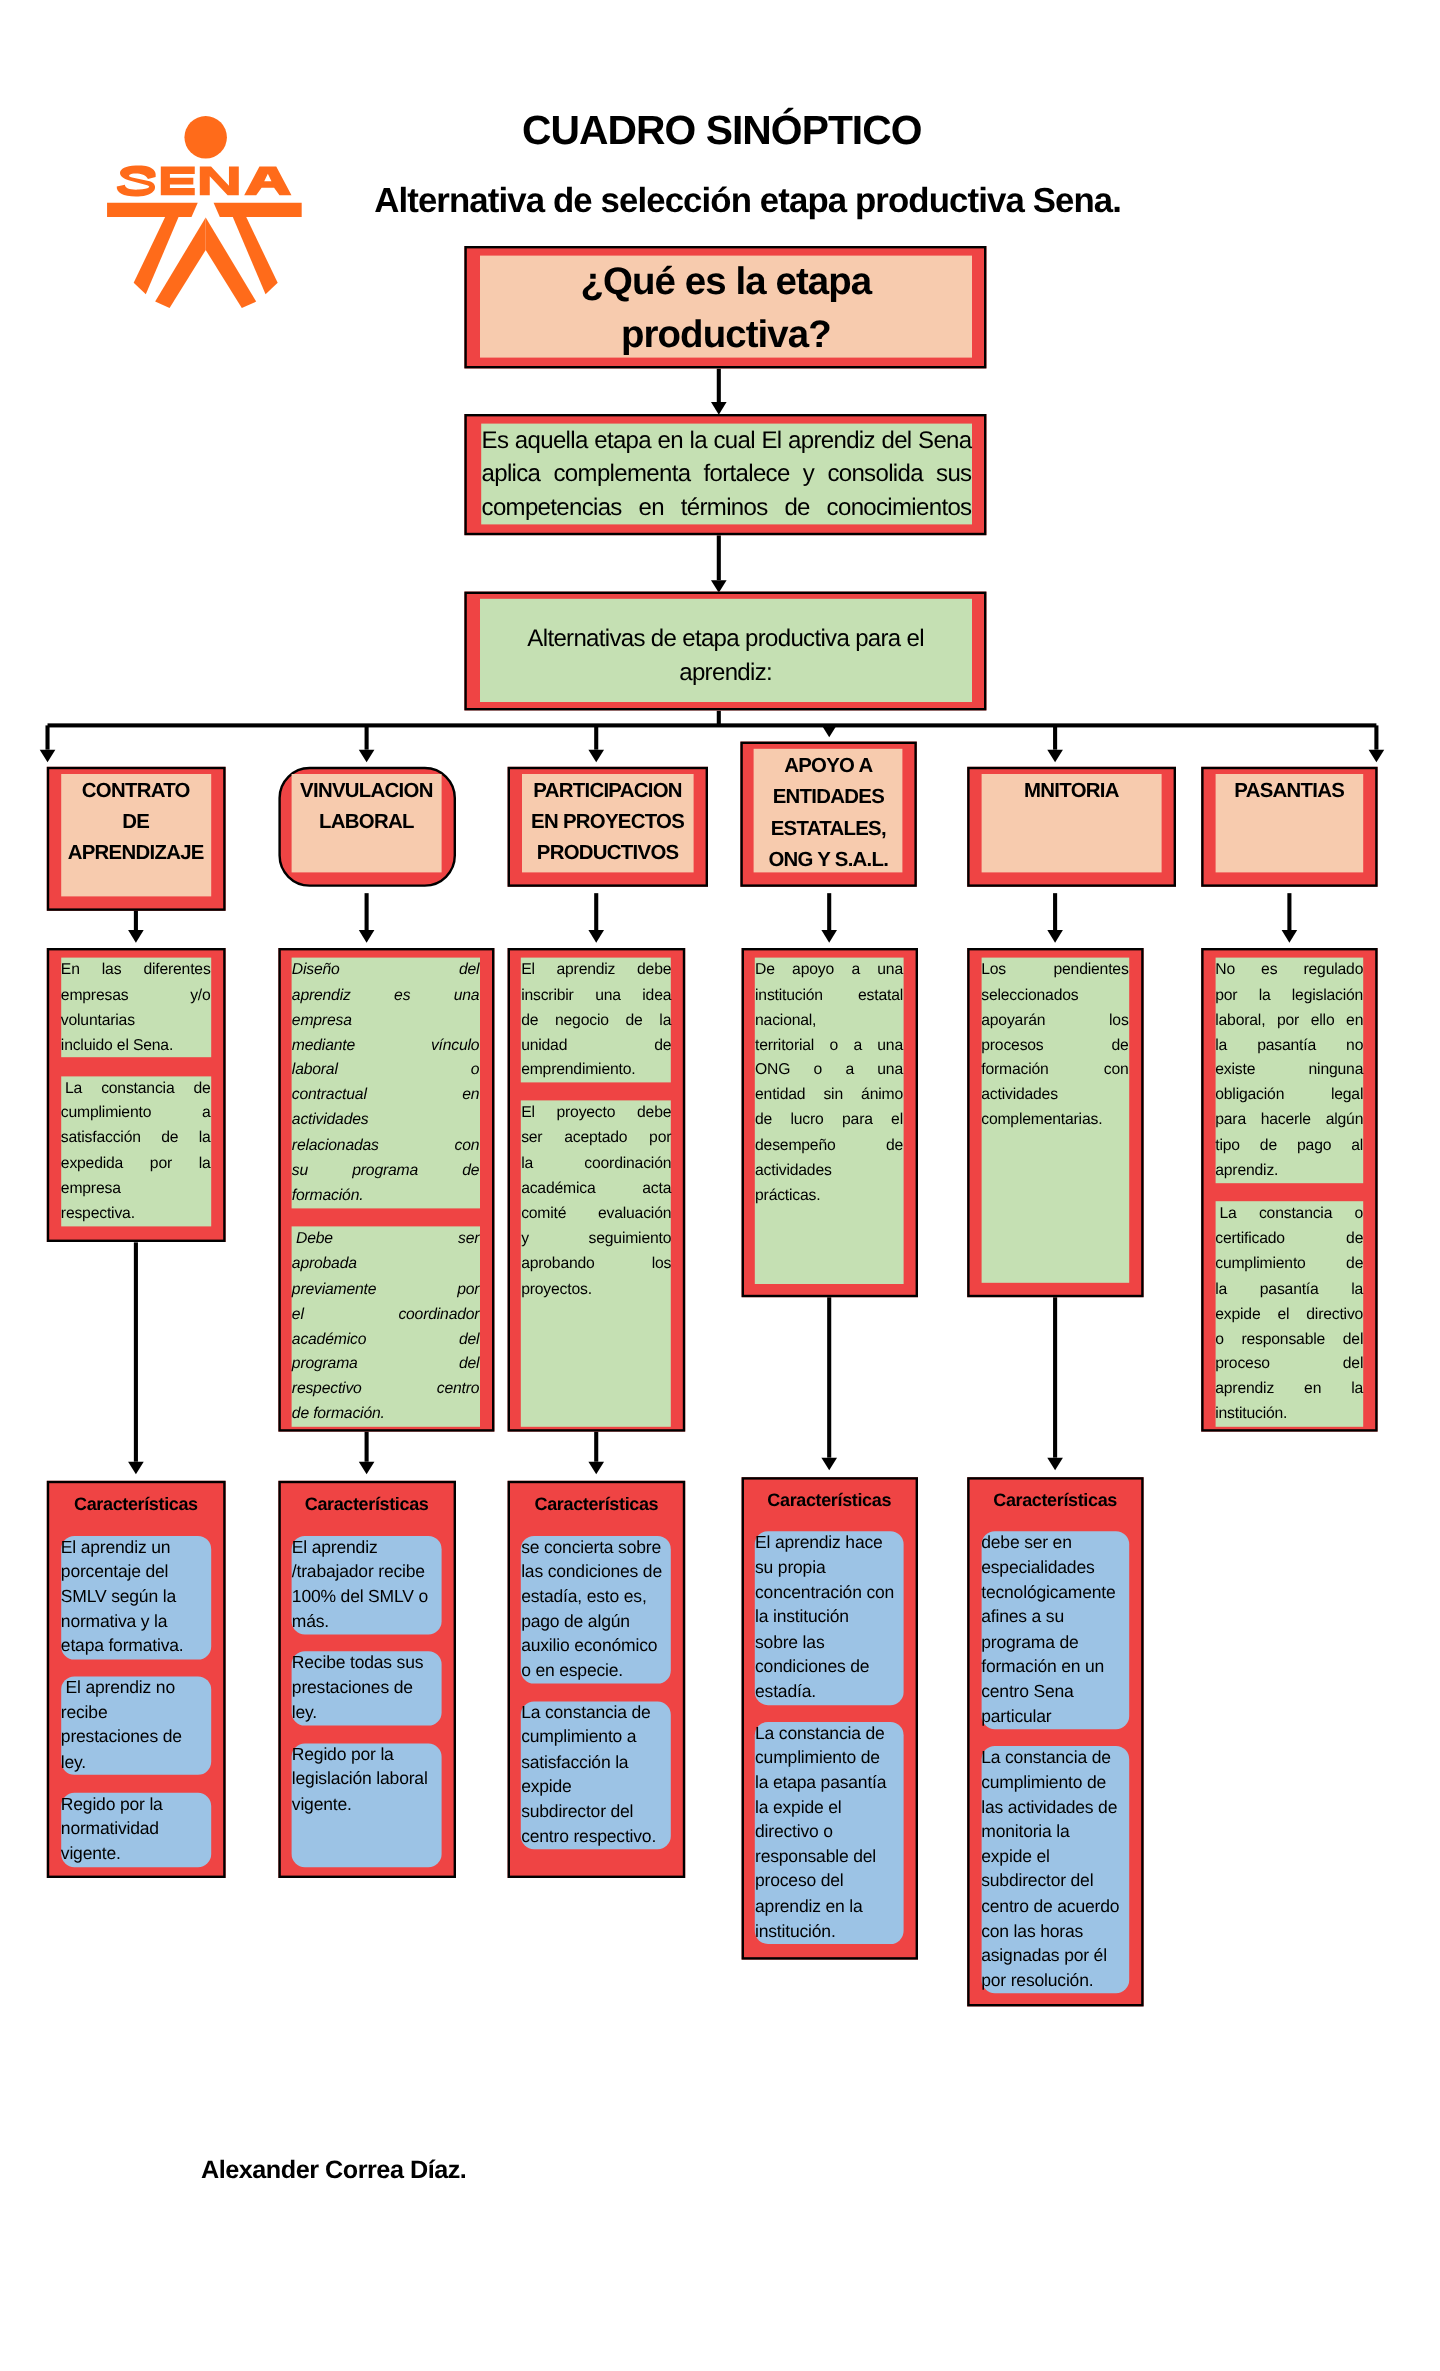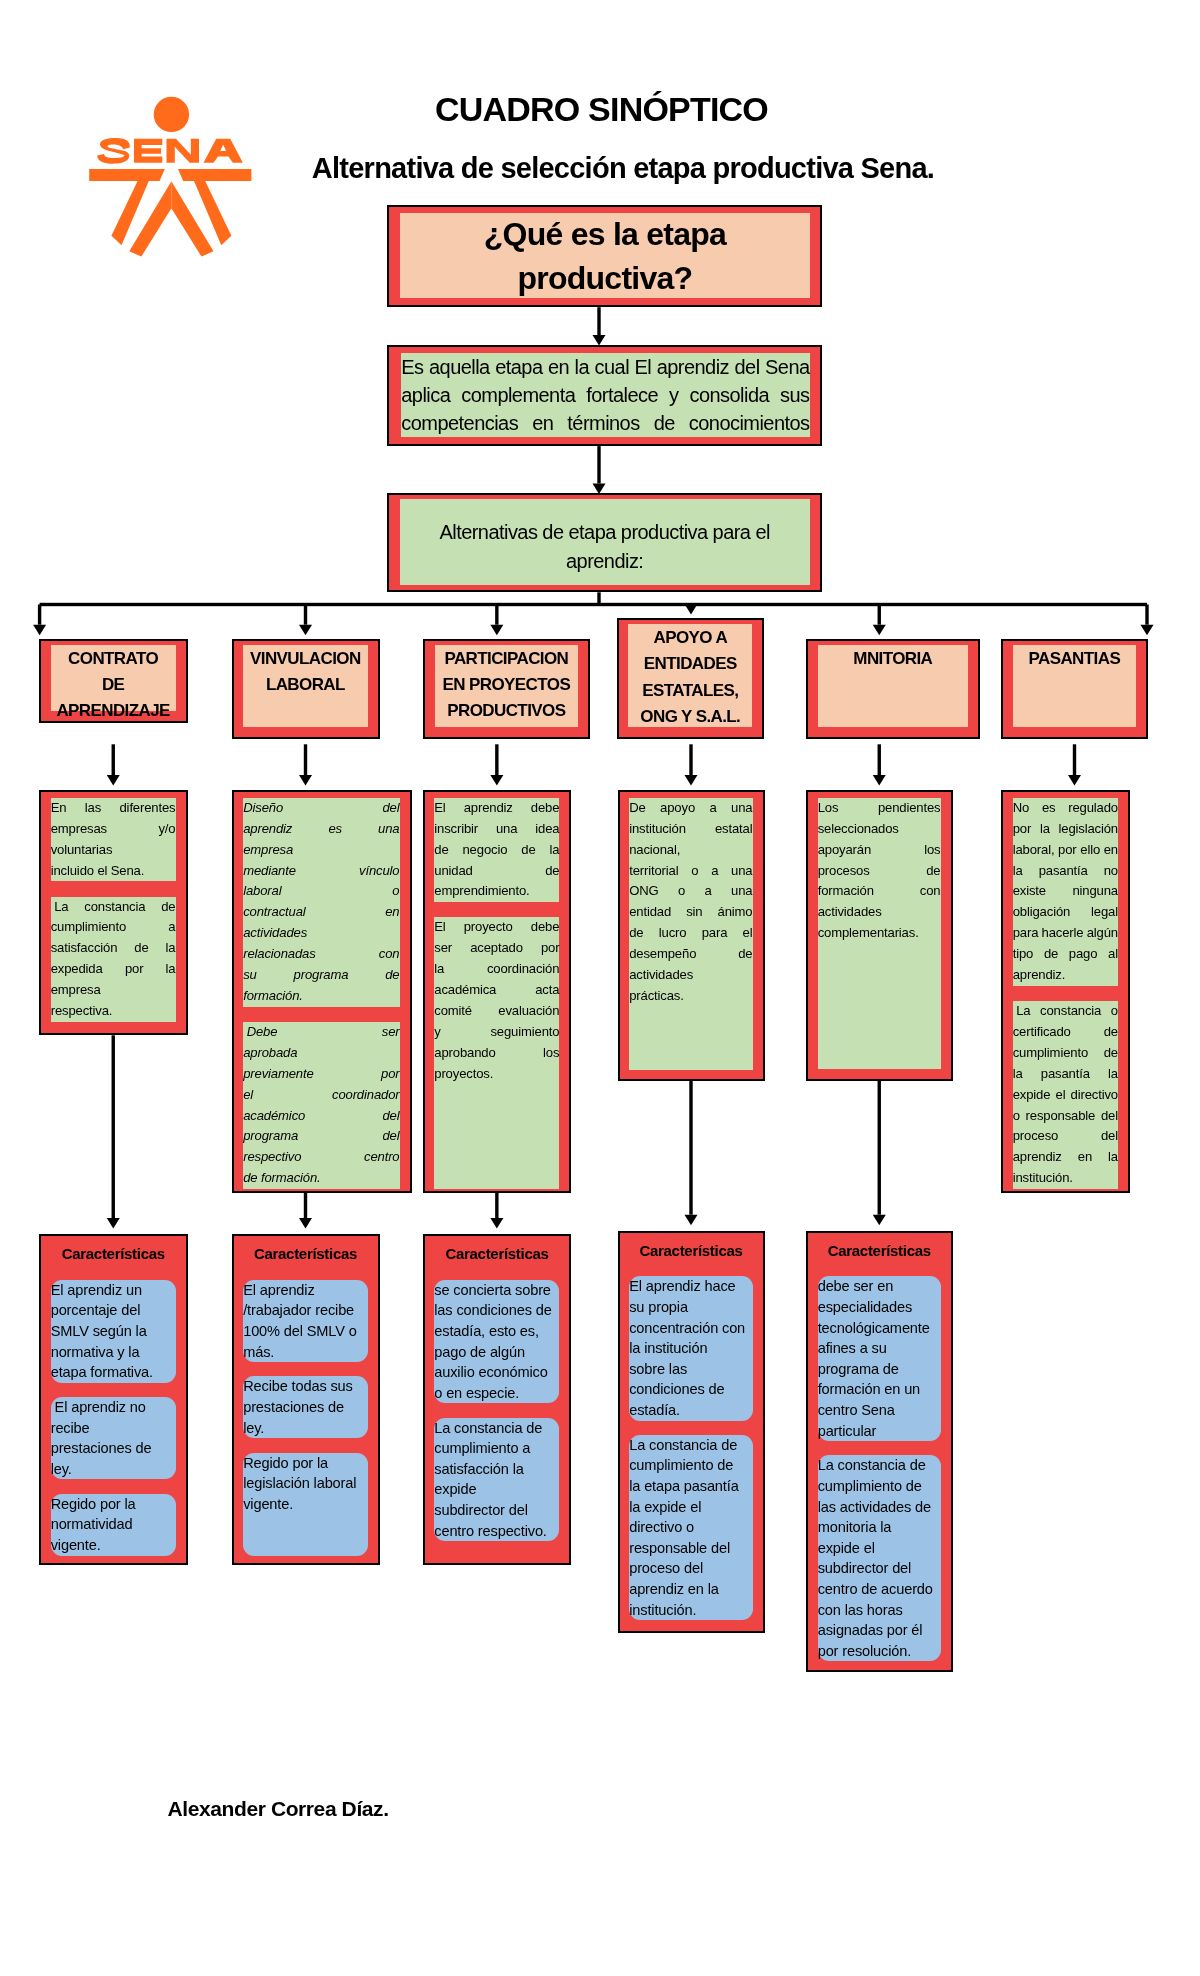--- a/index.html
+++ b/index.html
@@ -136,21 +136,21 @@
 <div class="dline"><span>aplica</span><span>complementa</span><span>fortalece</span><span>y</span><span>consolida</span><span>sus</span></div>
 <div class="dline"><span>competencias</span><span>en</span><span>términos</span><span>de</span><span>conocimientos</span></div>
 </div>
   </div>
 <div class="box" style="left:386.8px;top:493.3px;width:435.3px;height:99.0px;">
 <div class="fill green a-fill">
 <div class="aline">Alternativas de etapa productiva para el</div>
 <div class="aline">aprendiz:</div>
 </div>
   </div>
-<div class="box" style="left:39px;top:638.6px;width:148.5px;height:84px;">
+<div class="box" style="left:39px;top:638.6px;width:148.5px;height:120px;">
 <div class="fill peach h-fill">
 <div class="hline">CONTRATO</div>
 <div class="hline">DE</div>
 <div class="hline">APRENDIZAJE</div>
 </div>
   </div>
 <div class="box" style="left:39px;top:790px;width:148.5px;height:244.9000000000001px;">
 <div class="fill green det">
 <div class="tline"><span>En</span><span>las</span><span>diferentes</span></div>
 <div class="tline"><span>empresas</span><span>y/o</span></div>
@@ -180,21 +180,21 @@
 <div class="cline">recibe</div>
 <div class="cline">prestaciones de</div>
 <div class="cline">ley.</div>
 </div>
 <div class="fill blue car">
 <div class="cline">Regido por la</div>
 <div class="cline">normatividad</div>
 <div class="cline">vigente.</div>
 </div>
 </div>
-<div class="box" style="left:231.5px;top:638.6px;width:148px;height:100.69999999999993px;">
+<div class="box" style="left:231.5px;top:638.6px;width:148px;height:100.69999999999993px;border-radius:26px;">
 <div class="fill peach h-fill">
 <div class="hline">VINVULACION</div>
 <div class="hline">LABORAL</div>
 </div>
   </div>
 <div class="box" style="left:231.5px;top:790px;width:180px;height:402.5999999999999px;font-style:italic;">
 <div class="fill green det">
 <div class="tline"><span>Diseño</span><span>del</span></div>
 <div class="tline"><span>aprendiz</span><span>es</span><span>una</span></div>
 <div class="tline"><span>empresa</span></div>
@@ -381,21 +381,21 @@
 <div class="cline">con las horas</div>
 <div class="cline">asignadas por él</div>
 <div class="cline">por resolución.</div>
 </div>
 </div>
 <div class="box" style="left:1001px;top:638.6px;width:147px;height:100.69999999999993px;">
 <div class="fill peach h-fill">
 <div class="hline">PASANTIAS</div>
 </div>
   </div>
-<div class="box" style="left:1001px;top:790px;width:129px;height:402.5999999999999px;">
+<div class="box" style="left:1001px;top:790px;width:147px;height:402.5999999999999px;">
 <div class="fill green det">
 <div class="tline"><span>No</span><span>es</span><span>regulado</span></div>
 <div class="tline"><span>por</span><span>la</span><span>legislación</span></div>
 <div class="tline"><span>laboral,</span><span>por</span><span>ello</span><span>en</span></div>
 <div class="tline"><span>la</span><span>pasantía</span><span>no</span></div>
 <div class="tline"><span>existe</span><span>ninguna</span></div>
 <div class="tline"><span>obligación</span><span>legal</span></div>
 <div class="tline"><span>para</span><span>hacerle</span><span>algún</span></div>
 <div class="tline"><span>tipo</span><span>de</span><span>pago</span><span>al</span></div>
 <div class="tline last">aprendiz.</div>

